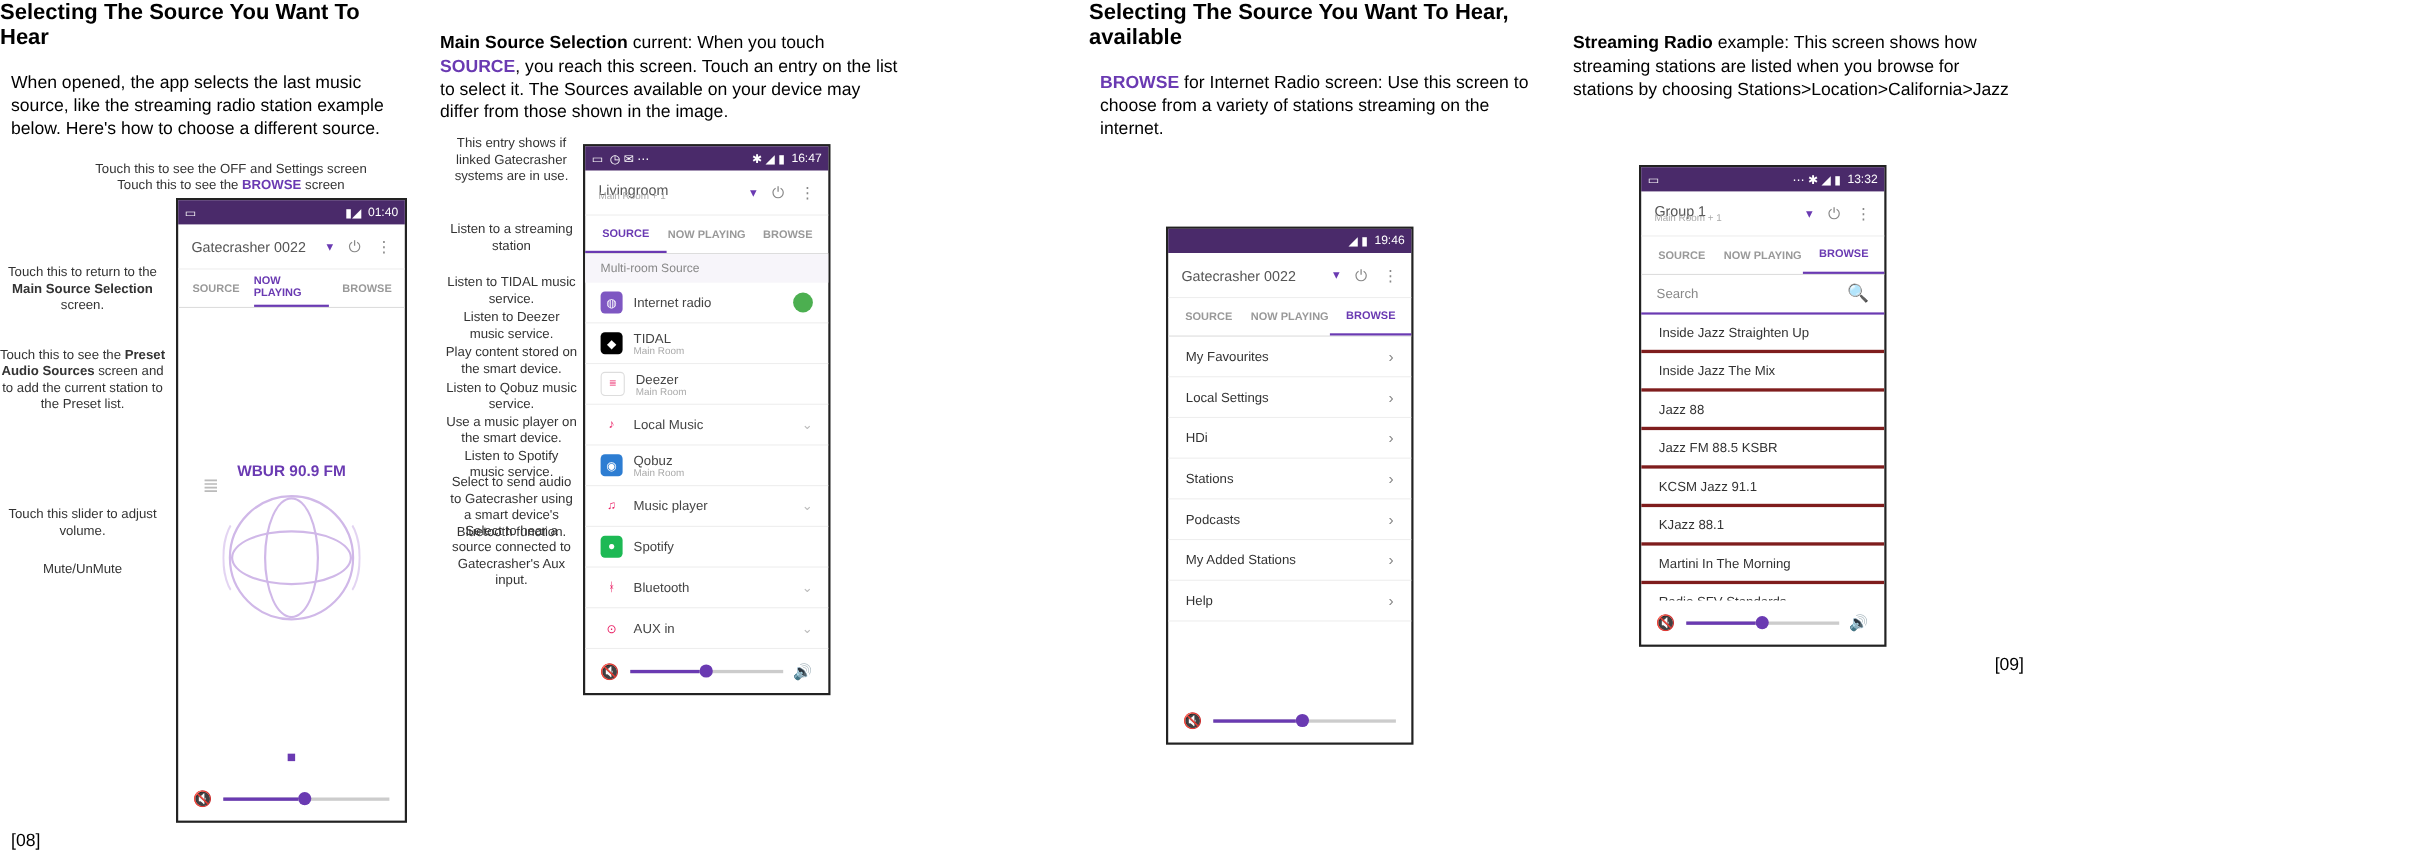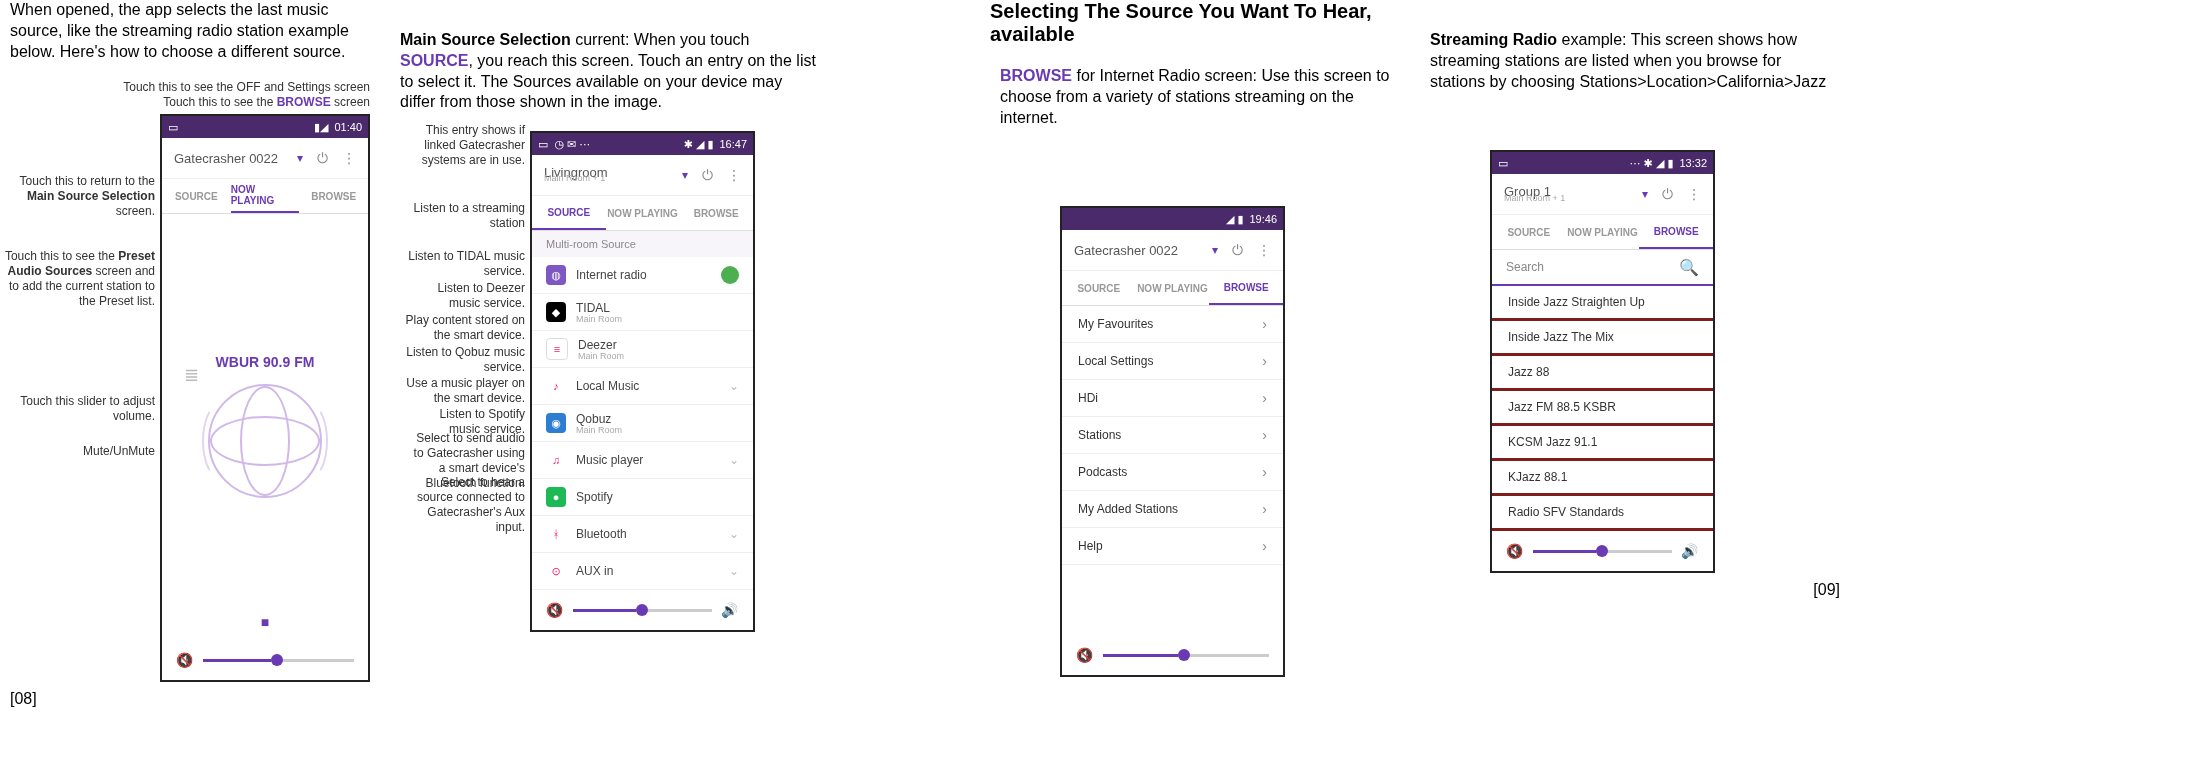--- a/index.html
+++ b/index.html
@@ -39,41 +39,42 @@
 .volbar .spk{color:#6a3ab2;font-size:14px}
 .listrow{height:36px;display:flex;align-items:center;padding:0 14px;border-bottom:1px solid #eee;font-size:12px;color:#444;gap:10px}
 .listrow .icon{width:20px;height:20px;border-radius:4px;display:flex;align-items:center;justify-content:center;font-size:11px;color:#fff;flex:0 0 20px}
 .listrow .sub{font-size:9px;color:#aaa;display:block;margin-top:-1px}
 .listrow .chev{margin-left:auto;color:#bbb;font-size:12px}
 .green-dot{margin-left:auto;width:18px;height:18px;border-radius:50%;background:#4caf50}
 .sectionlabel{height:26px;display:flex;align-items:center;padding:0 14px;font-size:11px;color:#888;background:#f7f5fa}
 .browse-row{height:36px;display:flex;align-items:center;padding:0 16px;border-bottom:1px solid #eee;font-size:12px;color:#333}
 .browse-row .chev{margin-left:auto;color:#888;font-size:14px}
 .callout{font-size:12px;line-height:1.25;color:#333}
-.callout-right{text-align:right}
+.callout-right{text-align:center}
 .leftcallouts{position:absolute;left:-165px;width:160px}
 .phone1-wrap{position:relative;margin-left:150px}
 .topcallouts{font-size:12px;text-align:right;margin-left:40px;margin-bottom:4px}
 .phone2-wrap{position:relative;margin-left:130px}
 .leftcallouts2{position:absolute;left:-125px;width:120px}
 .searchrow{height:34px;display:flex;align-items:center;padding:0 14px;border-bottom:2px solid #6a3ab2;color:#888;font-size:12px}
 .searchrow .mag{margin-left:auto;font-size:16px;color:#333}
 .pagenum{font-size:16px;margin-top:8px}
 .sub-title{font-size:9px;color:#aaa;margin-top:-6px}
 .titlebar .titlestack{display:flex;flex-direction:column;line-height:1.1}
 .selectlines{position:absolute;left:22px;top:10px;width:30px;height:24px}
 .selectlines:before{content:"≣";color:#bbb;font-size:18px}
 .station-row{height:32px;display:flex;align-items:center;padding:0 16px;border-bottom:3px solid #7f1d1d;font-size:12px;color:#333}
 </style>
 </head>
 <body>
 
 <div class="page">
 
 <div class="col col1">
+  <div class="heading">Selecting The Source You Want To Hear</div>
   <p class="intro">When opened, the app selects the last music source, like the streaming radio station example below. Here's how to choose a different source.</p>
 
   <div class="topcallouts">
     <div class="callout callout-right">Touch this to see the OFF and Settings screen</div>
     <div class="callout callout-right">
       <span>Touch this to see the </span><span class="purple">BROWSE</span><span> screen</span>
     </div>
   </div>
 
   <div class="phone1-wrap">
@@ -314,20 +315,21 @@
       <span>Search</span>
       <span class="mag">🔍</span>
     </div>
     <div id="station-list" style="max-height:260px;overflow:hidden">
           <div class="station-row">Inside Jazz Straighten Up</div>
           <div class="station-row">Inside Jazz The Mix</div>
           <div class="station-row">Jazz 88</div>
           <div class="station-row">Jazz FM 88.5 KSBR</div>
           <div class="station-row">KCSM Jazz 91.1</div>
           <div class="station-row">KJazz 88.1</div>
+          <div class="station-row">Martini In The Morning</div>
           <div class="station-row">Radio SFV Standards</div>
         </div>
     <div class="volbar">
       <span class="spk">🔇</span>
       <div class="track"></div>
       <span class="spk">🔊</span>
     </div>
   </div>
   <div class="pagenum" style="text-align:right;margin-right:-10px">[09]</div>
 </div>

